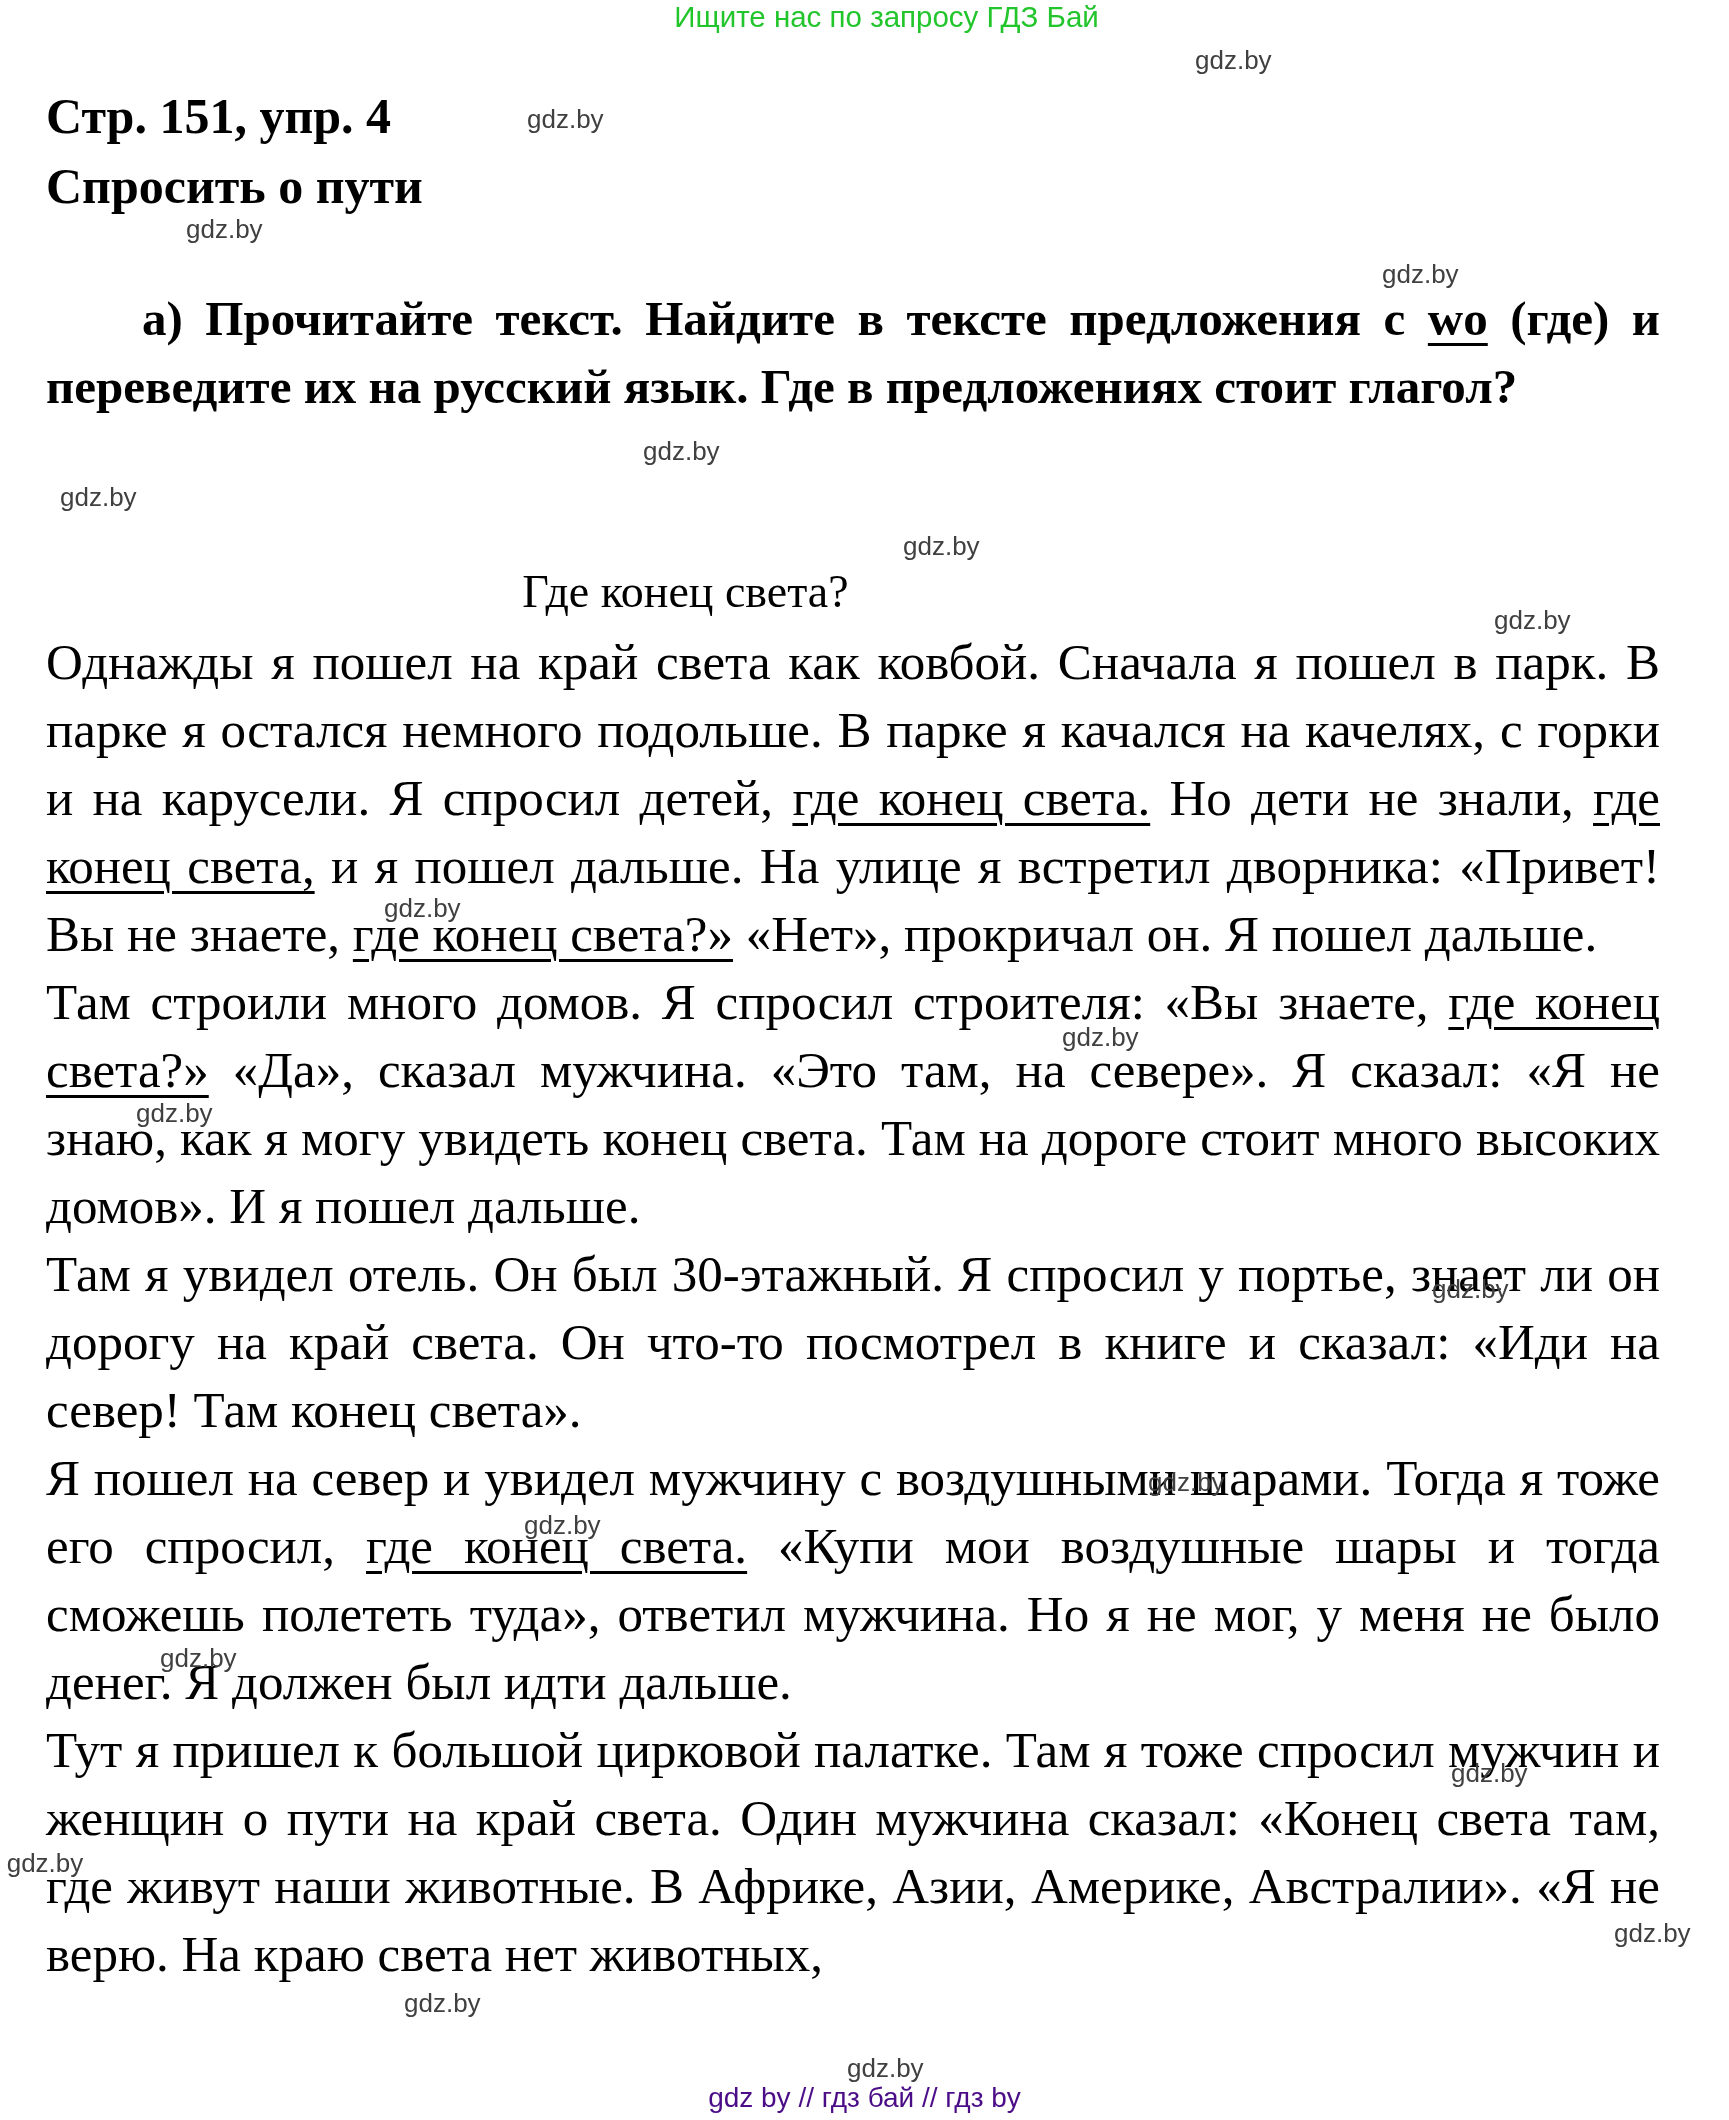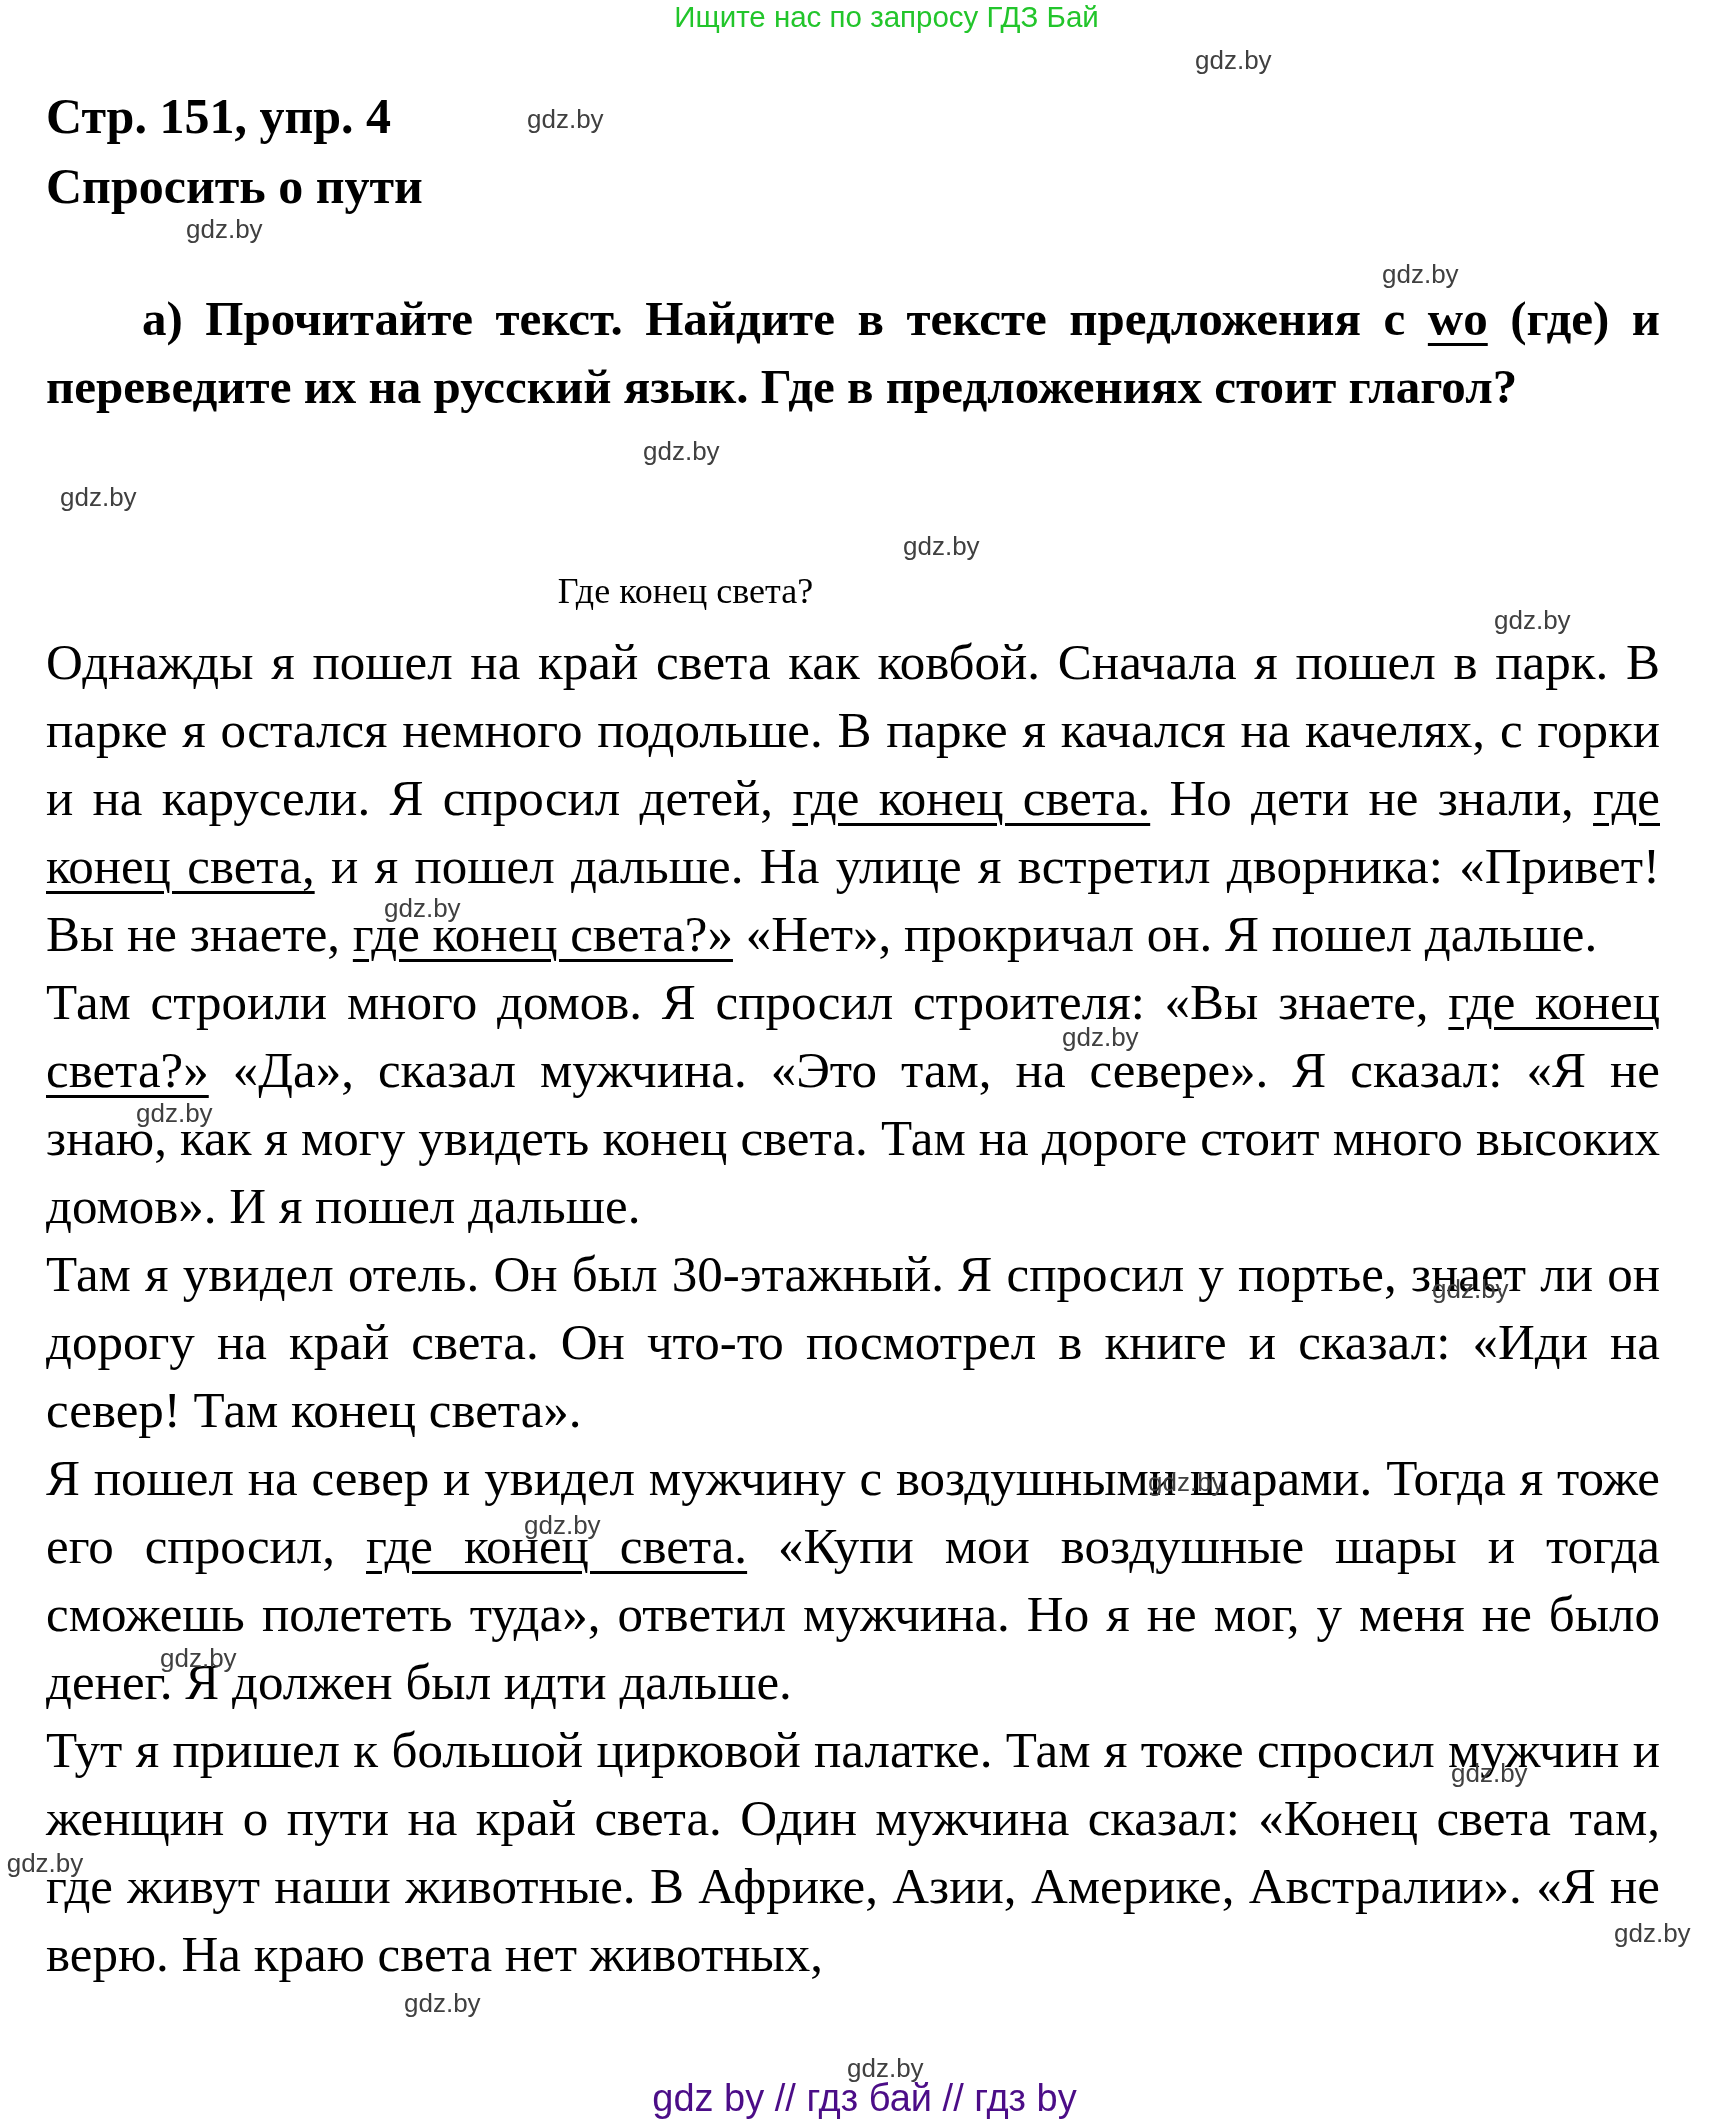--- a/index.html
+++ b/index.html
@@ -1,27 +1,27 @@
 <!DOCTYPE html>
 <html style="font-size:15px"><head>
 <meta charset="utf-8">
 <style>
   html, body { margin:0; padding:0; background:#ffffff; }
   body { width:1729px; height:2120px; position:relative; overflow:hidden;
          font-family:"Liberation Serif", "DejaVu Serif", serif; color:#000; }
   .top-banner { position:absolute; top:0; left:0; width:1729px; text-align:center;
          font-family:"Liberation Sans", sans-serif; font-size:29.5px; line-height:34px; color:#22c52b;margin-left:22px; }
   .footer { position:absolute; top:2079px; left:0; width:1729px; text-align:center;
-         font-family:"Liberation Sans", sans-serif; font-size:38px; line-height:38px; color:#4b0d87; }
+         font-family:"Liberation Sans", sans-serif; font-size:28px; line-height:38px; color:#4b0d87; }
   .wm { position:absolute; font-family:"Liberation Sans", sans-serif; font-size:26px; line-height:28.5px;
         color:#404040; white-space:nowrap; }
   .h-title { position:absolute; left:46px; font-weight:bold; font-size:50px; line-height:57px; white-space:nowrap; }
   .task { position:absolute; left:46px; top:285px; width:1614px; font-weight:bold; font-size:49px;
           line-height:68px; text-align:justify; text-indent:96px; }
-  .story-title { position:absolute; top:561px; left:0; width:1371px; text-align:center; font-size:36px; line-height:61px; }
+  .story-title { position:absolute; top:561px; left:0; width:1371px; text-align:center; font-size:46px; line-height:61px; }
   .story { position:absolute; left:46px; top:628px; width:1614px; font-size:51px; line-height:68px;
            text-align:justify; }
   .story p { margin:0; text-align:justify; }
   .u { text-decoration:underline; text-decoration-thickness:2.9px; text-underline-offset:7.6px; }
 </style>
 </head>
 <body>
 
 <div class="top-banner">Ищите нас по запросу ГДЗ Бай</div>
 

